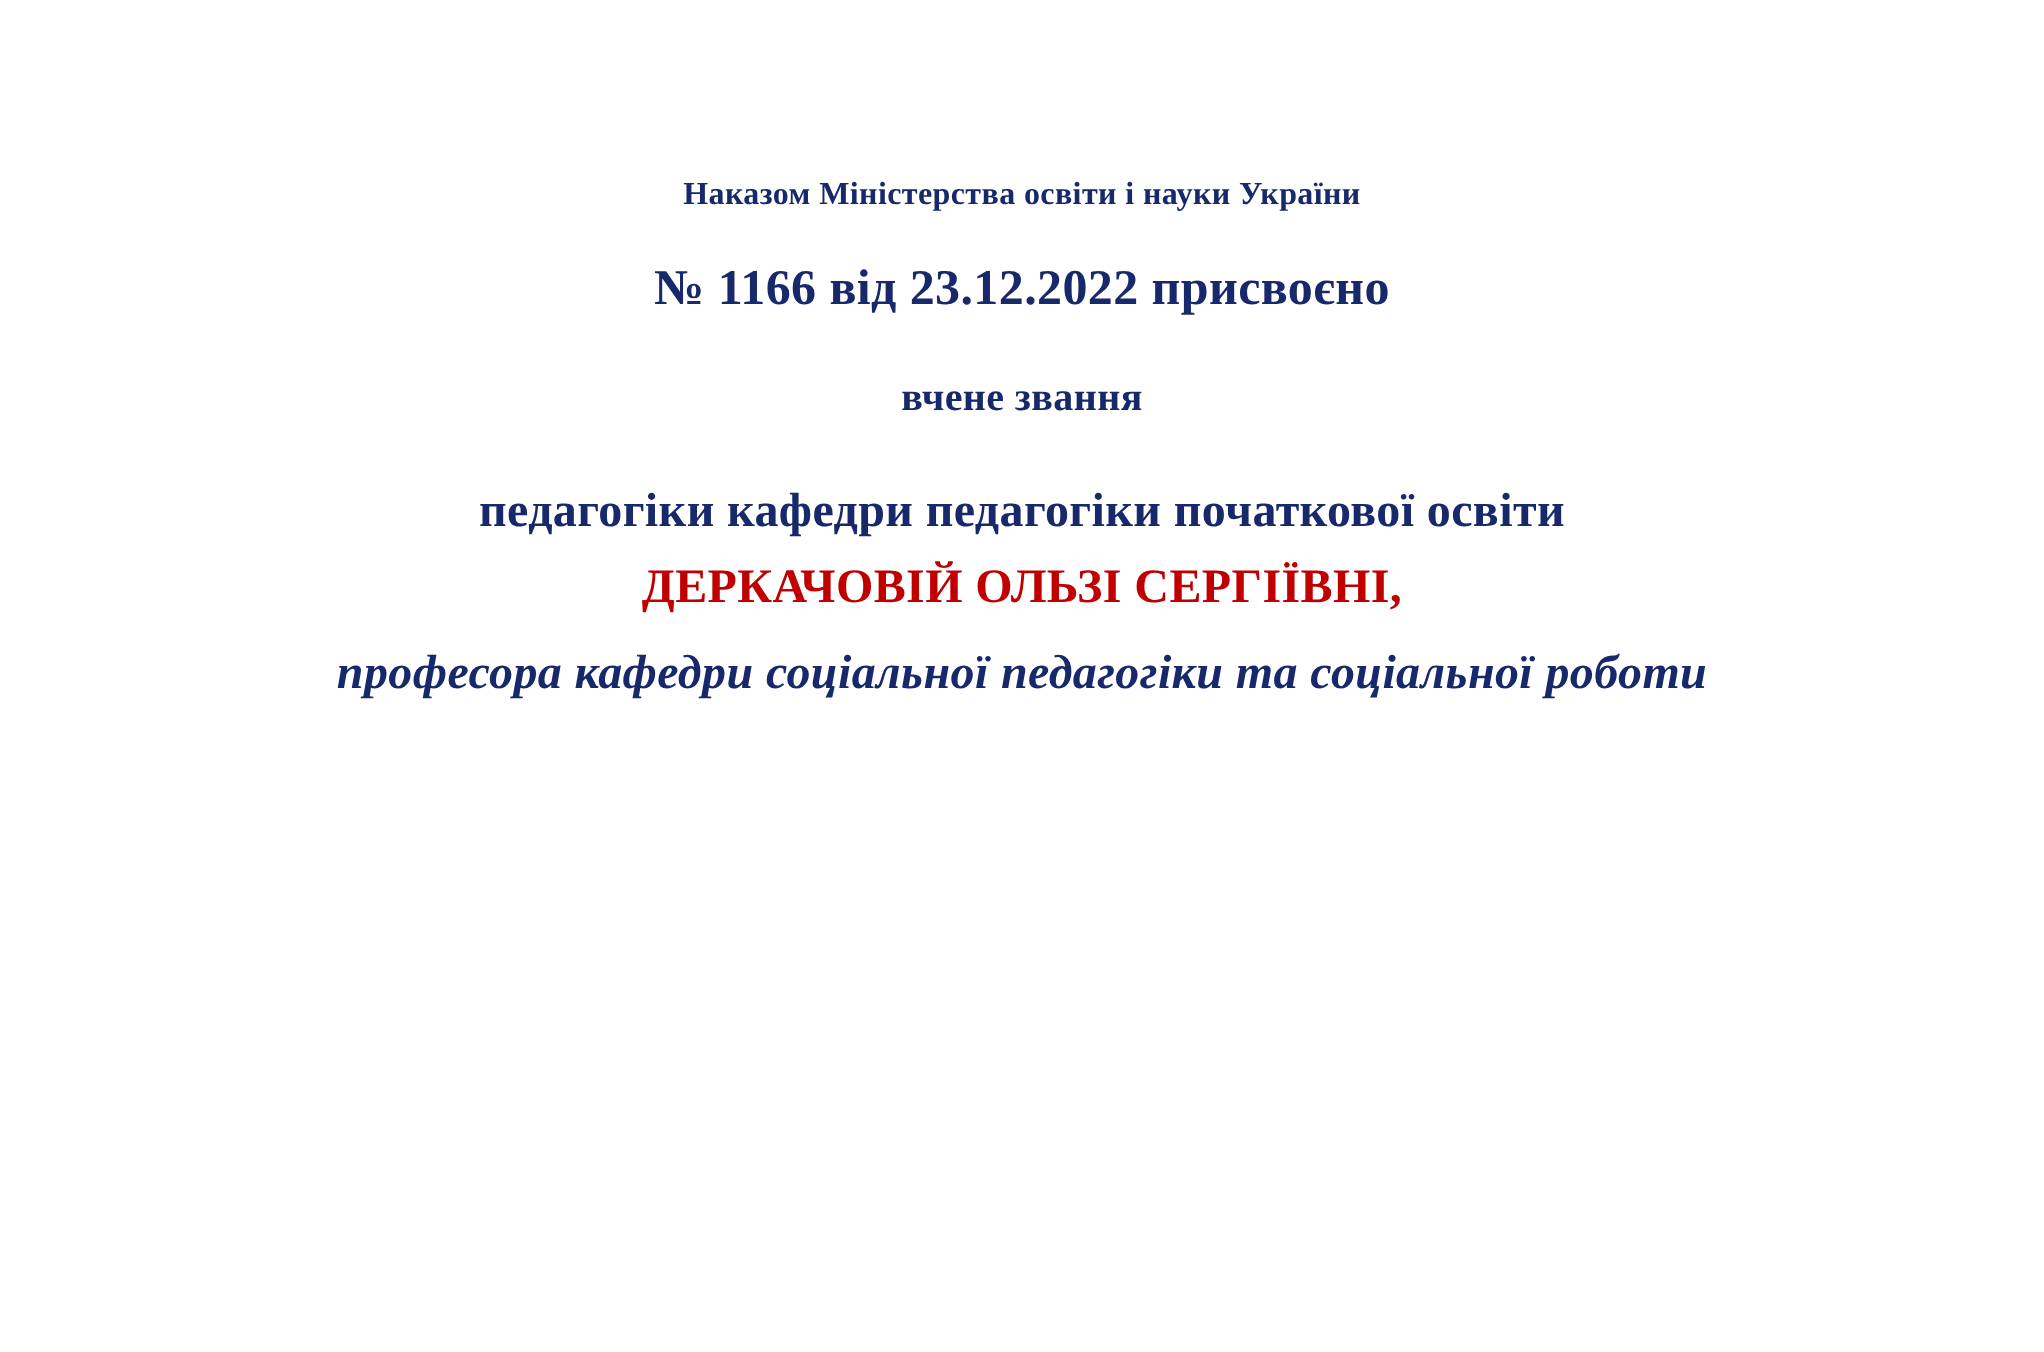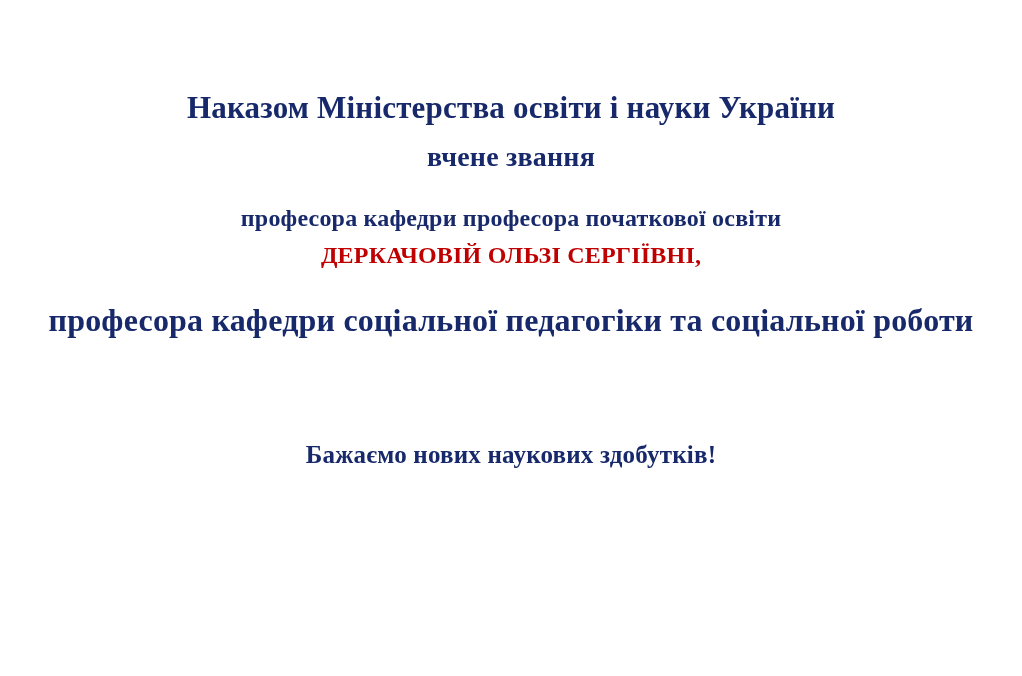--- a/index.html
+++ b/index.html
@@ -27,64 +27,65 @@
     letter-spacing: 0.2px;
     white-space: nowrap;
   }
   .navy {
     color: #17296b;
   }
   .red {
     color: #c00000;
   }
   .l1 {
-    font-size: 31px;
+    font-size: 16px;
     margin-top: 16px;
   }
   .l2 {
     font-size: 25px;
     margin-top: 21px;
   }
   .l3 {
-    font-size: 28px;
-    margin-top: 11px;
+    font-size: 20px;
+    margin-top: 26px;
   }
   .l4 {
     font-size: 24px;
     margin-top: 28px;
   }
   .l5 {
     font-size: 24px;
     margin-top: 7px;
   }
   .l6 {
-    font-size: 32px;
-    margin-top: 29px;
+    font-size: 24px;
+    margin-top: 12px;
+    font-style: italic;
   }
   .l7 {
     font-size: 24px;
     margin-top: 14px;
   }
   .closing {
     font-size: 25px;
     margin-top: 98px;
   }
 </style>
 </head>
 <body>
 
 <main class="announcement">
 
   <div class="line navy l1">Наказом Міністерства освіти і науки України</div>
 
+  <div class="line navy l2">№ 1166 від 23.12.2022 присвоєно</div>
 
   <div class="line navy l3">вчене звання</div>
 
-  <div class="line navy l4">професора кафедри професора початкової освіти</div>
+  <div class="line navy l4">педагогіки кафедри педагогіки початкової освіти</div>
 
   <div class="line red l5">ДЕРКАЧОВІЙ ОЛЬЗІ СЕРГІЇВНІ,</div>
 
   <div class="line navy l6">професора кафедри соціальної педагогіки та соціальної роботи</div>
 
 
-  <div class="line navy closing">Бажаємо нових наукових здобутків!</div>
 
 </main>
 
 </body></html>

